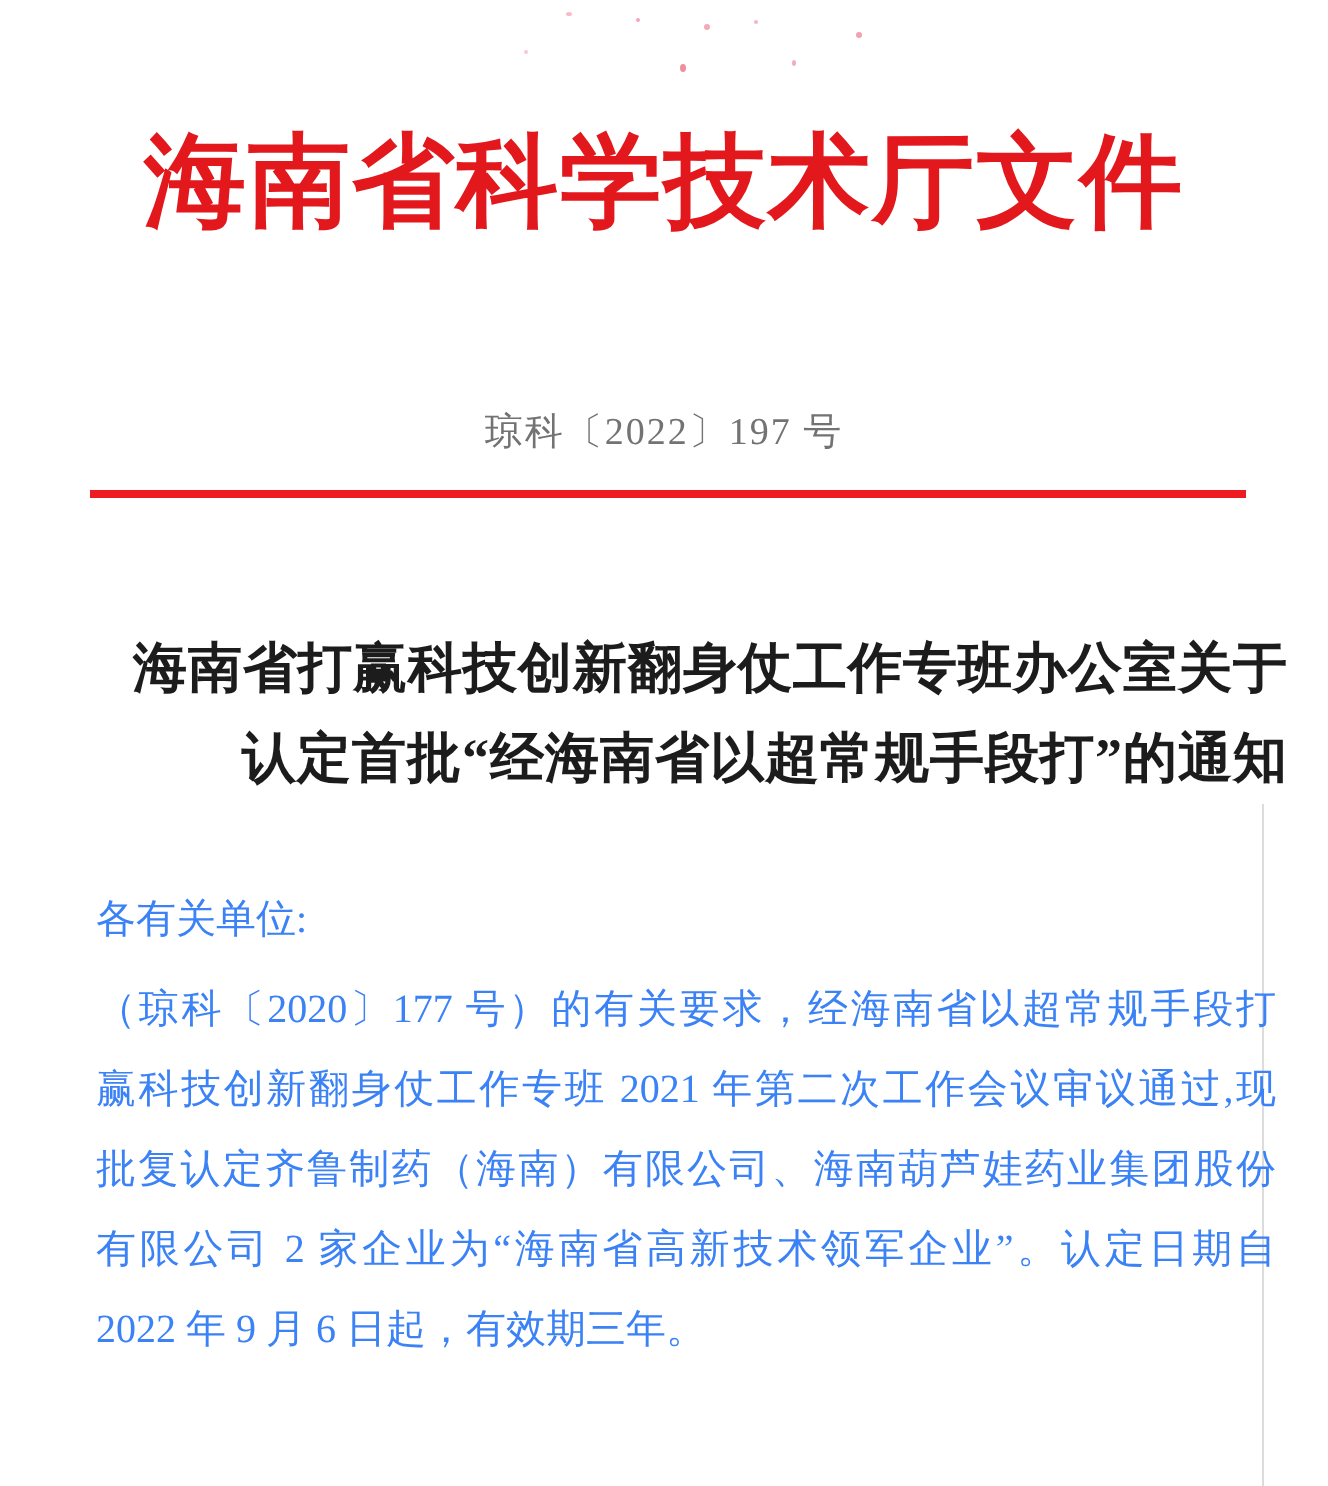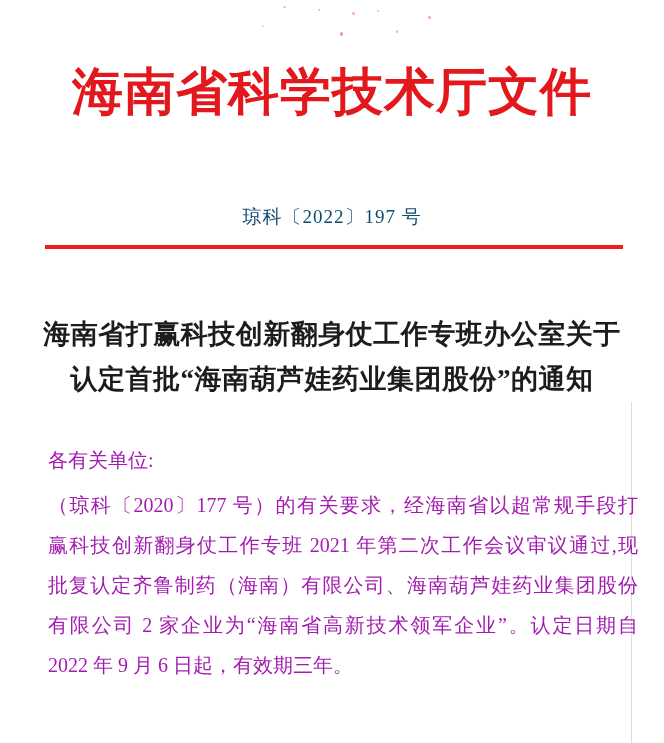--- a/index.html
+++ b/index.html
@@ -29,57 +29,57 @@
 
   
   .doc-number {
     position: absolute;
     top: 203px;
     left: 0;
     width: 100%;
     text-align: center;
     font-size: 19px;
     line-height: 28px;
-    color: #0c4a6e;
+    color: #737373;
     letter-spacing: 1px;
   }
 
   
   .red-divider {
     position: absolute;
     top: 245px;
     left: 45px;
     width: 578px;
     height: 4px;
     background: #ee1c22;
   }
 
   
   .doc-title {
     position: absolute;
     top: 312px;
     left: 20px;
     right: 20px;
-    text-align: center;
+    text-align: right;
     font-size: 27px;
     font-weight: bold;
     line-height: 45px;
     color: #1c1c1c;
     letter-spacing: 0.5px;
   }
 
   
   .body-text {
     position: absolute;
     top: 440px;
     left: 48px;
     right: 26px;
     font-size: 20px;
     line-height: 40px;
-    color: #a21caf;
+    color: #3b82f6;
   }
   .salutation {
     line-height: 40px;
     margin-bottom: 5px;
     text-align: left;
   }
   .para-line {
     line-height: 40px;
     text-align: justify;
     text-align-last: justify;
@@ -123,21 +123,21 @@
   <div class="scan-line-v"></div>
 
   <div class="agency-title">海南省科学技术厅文件</div>
 
   <div class="doc-number">琼科〔2022〕197 号</div>
 
   <div class="red-divider"></div>
 
   <div class="doc-title">
     <div>海南省打赢科技创新翻身仗工作专班办公室关于</div>
-    <div>认定首批“海南葫芦娃药业集团股份”的通知</div>
+    <div>认定首批“经海南省以超常规手段打”的通知</div>
   </div>
 
   <div class="body-text">
     <div class="salutation">各有关单位:</div>
     <div class="para-line">（琼科〔2020〕177 号）的有关要求，经海南省以超常规手段打</div>
     <div class="para-line">赢科技创新翻身仗工作专班 2021 年第二次工作会议审议通过,现</div>
     <div class="para-line">批复认定齐鲁制药（海南）有限公司、海南葫芦娃药业集团股份</div>
     <div class="para-line">有限公司 2 家企业为“海南省高新技术领军企业”。认定日期自</div>
     <div class="para-line last">2022 年 9 月 6 日起，有效期三年。</div>
   </div>

